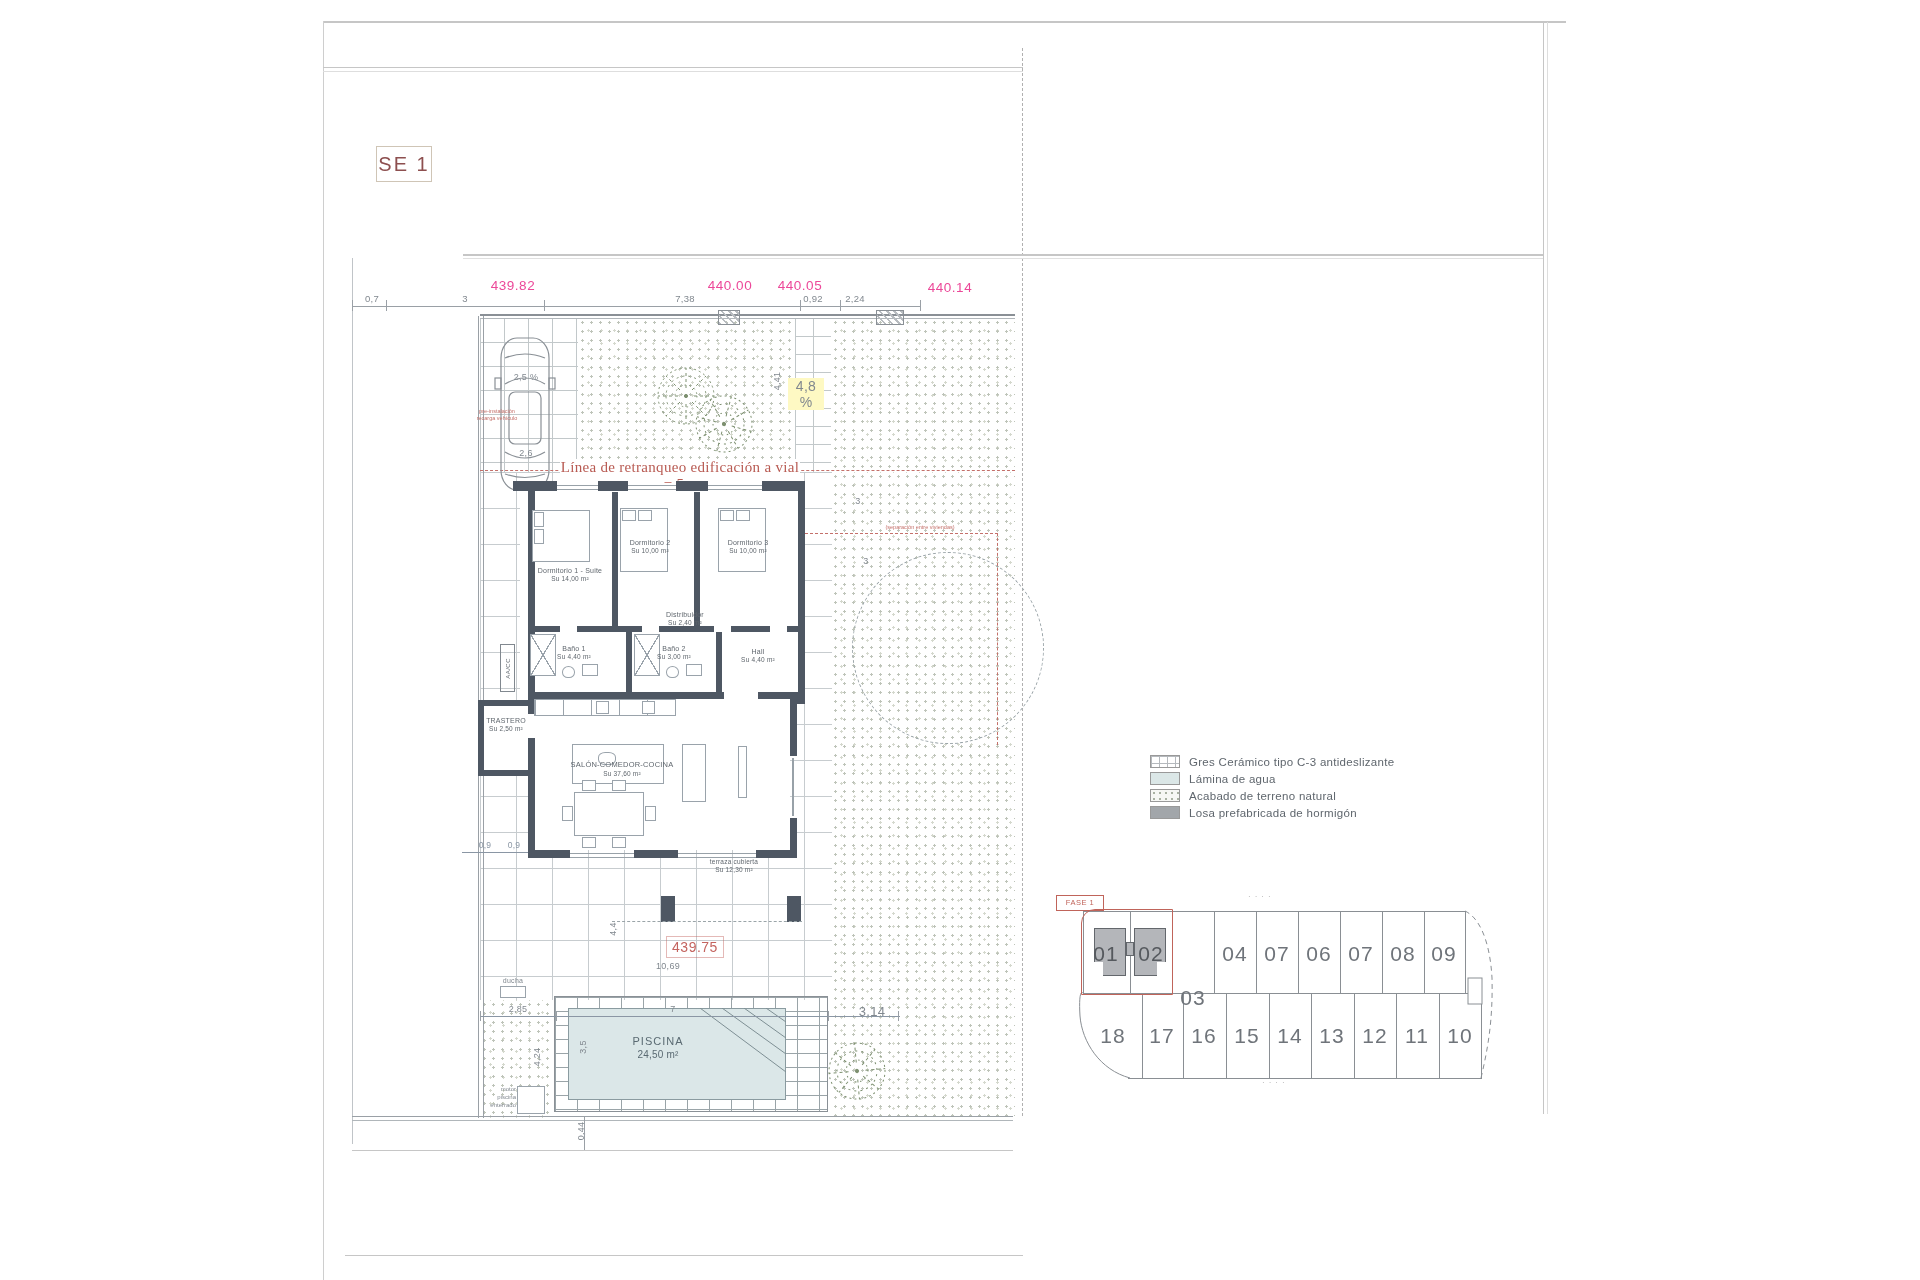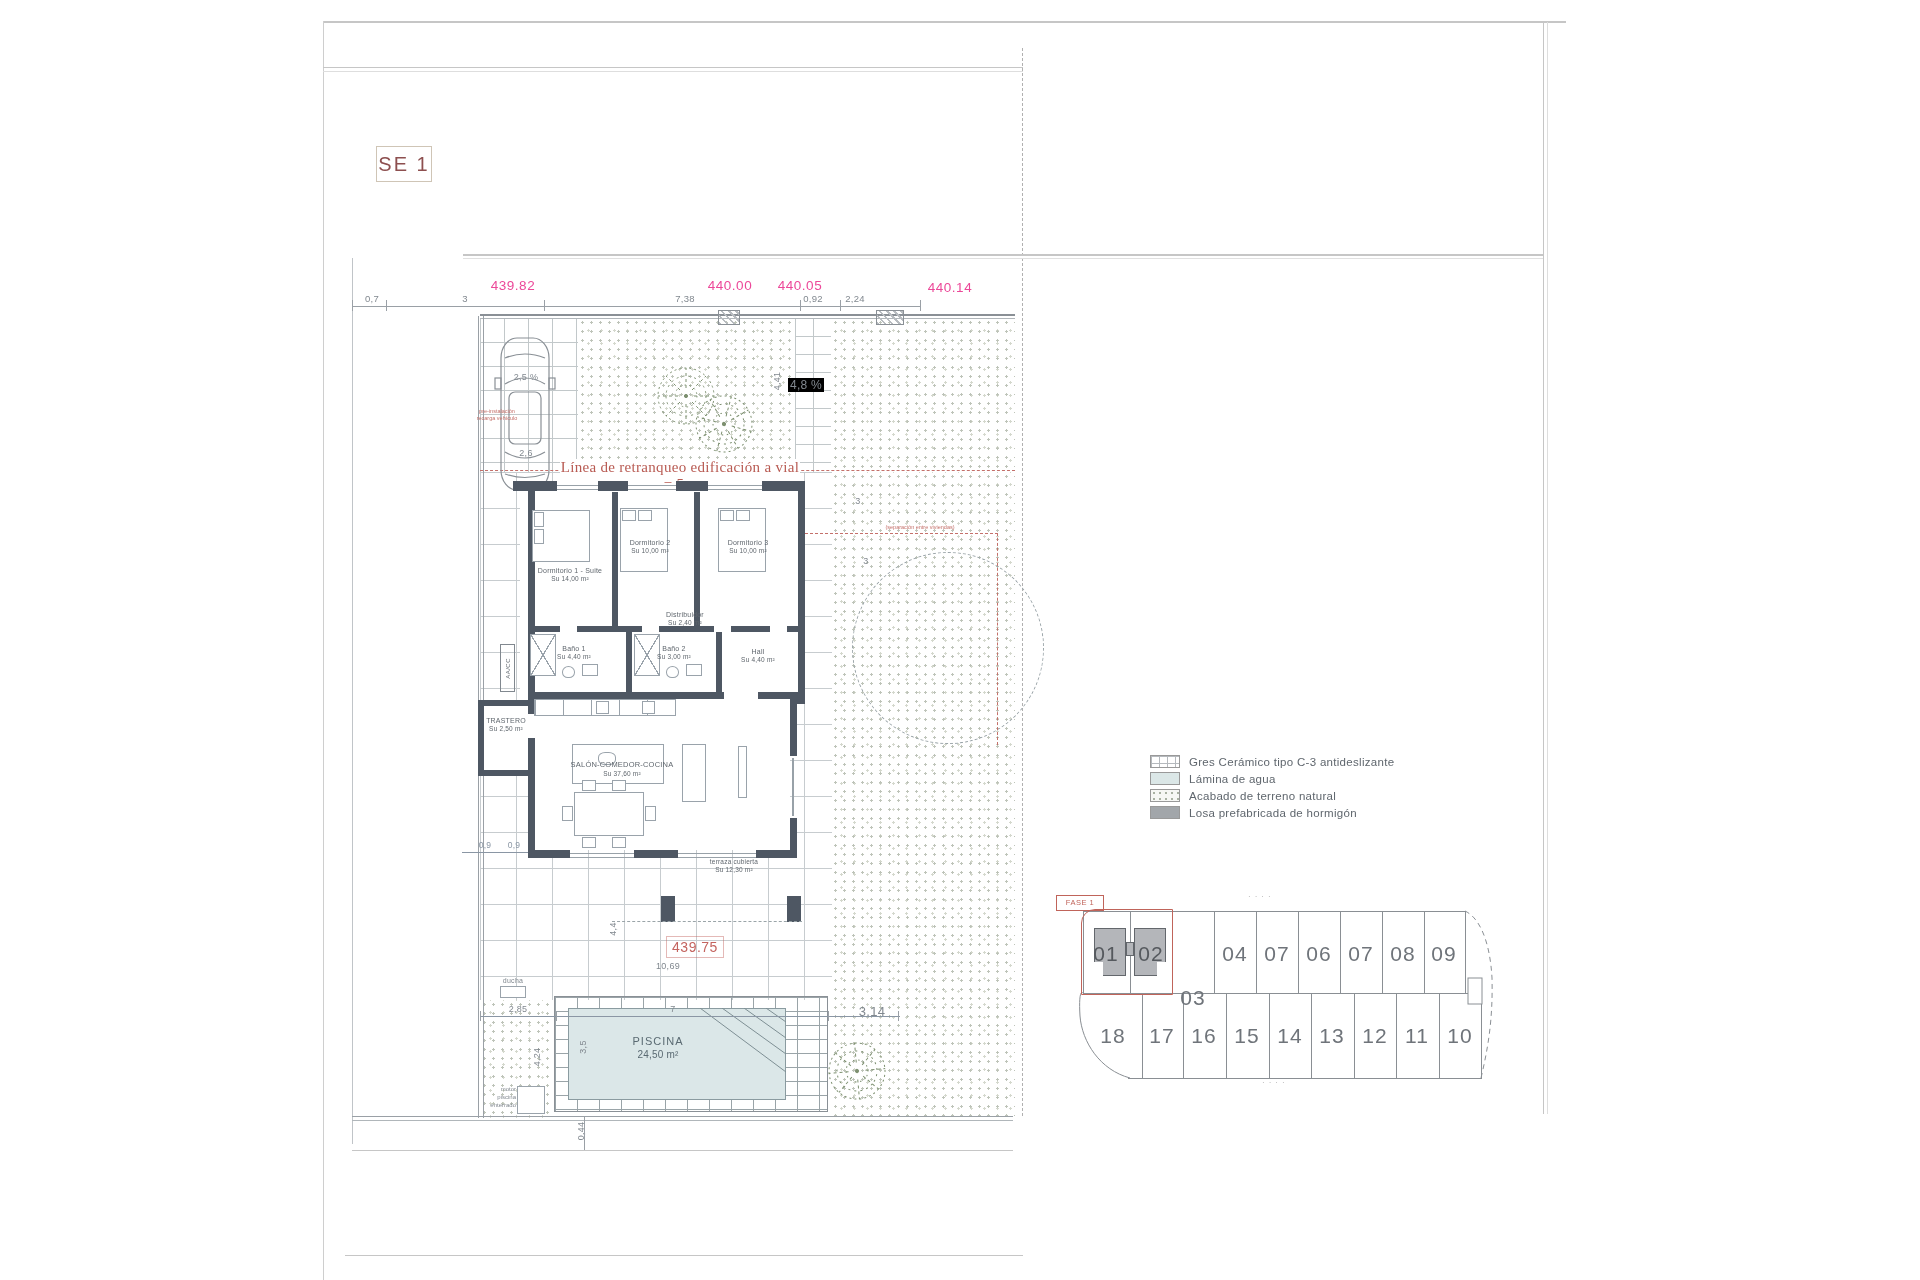--- a/index.html
+++ b/index.html
@@ -149,21 +149,21 @@
     <use href="#tree" x="45" y="45" transform="rotate(40 45 45)"></use>
   </svg>
 
   <div class="abs" style="left:852px;top:552px;width:190px;height:190px;border:1px dashed #9aa4a8;border-radius:50%;"></div>
   <div class="dash-red" style="left:700px;top:533px;width:298px;"></div>
   <div class="dash-red-v" style="left:997px;top:533px;height:212px;"></div>
   <div class="tiny-red" style="left:860px;top:524px;width:120px;">(separación entre viviendas)</div>
   <div class="dim" style="left:848px;top:496px;width:20px;font-size:9px;">3</div>
   <div class="dim" style="left:856px;top:556px;width:20px;font-size:9px;">3</div>
   <div class="dim vdim" style="left:760px;top:376px;width:34px;font-size:9px;">4,41</div>
-  <div class="dim" style="left:788px;top:378px;width:36px;font-size:12px;background:#000000;">4,8 %</div>
+  <div class="dim" style="left:788px;top:378px;width:36px;font-size:14px;background:#fef9c3;">4,8 %</div>
 
   <div class="wg" style="left:520px;top:484px;width:285px;height:216px;"></div>
   <div class="wg" style="left:535px;top:699px;width:255px;height:151px;"></div>
   <div class="wg" style="left:484px;top:706px;width:44px;height:64px;"></div>
 
   <div class="winln" style="left:513px;top:485px;width:292px;height:1px;"></div>
   <div class="winln" style="left:513px;top:489px;width:292px;height:1px;"></div>
   <div class="w" style="left:513px;top:481px;width:44px;height:10px;"></div>
   <div class="w" style="left:598px;top:481px;width:30px;height:10px;"></div>
   <div class="w" style="left:676px;top:481px;width:32px;height:10px;"></div>

